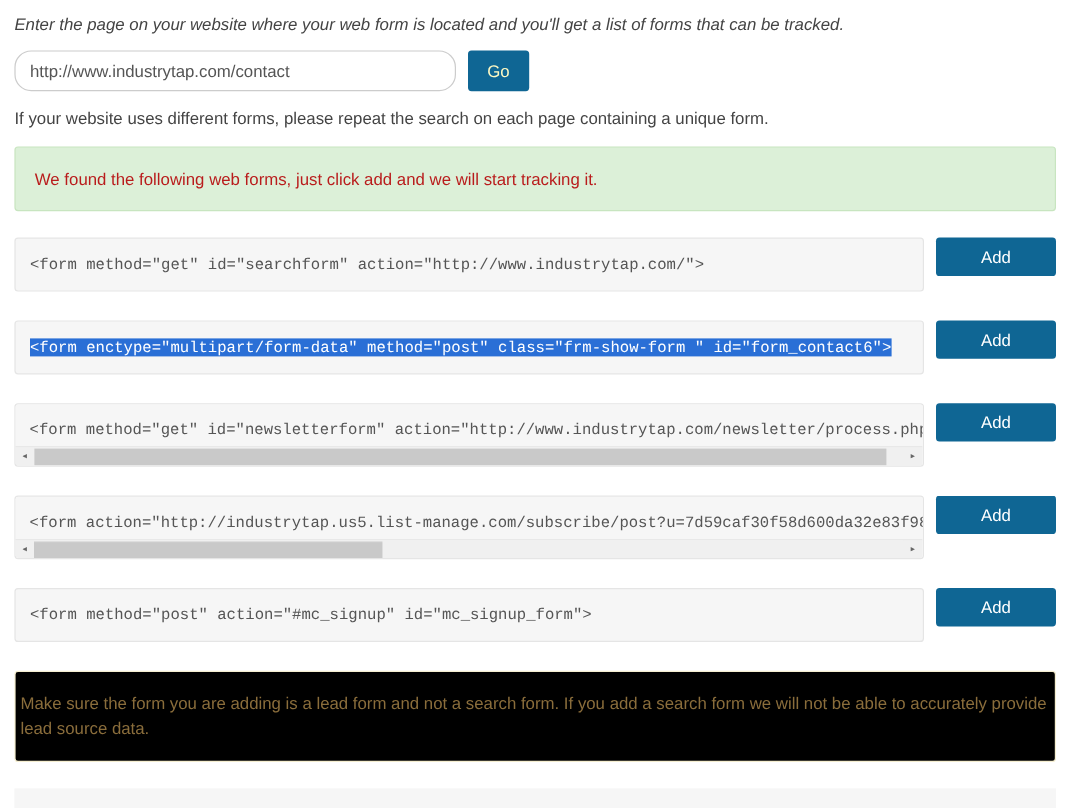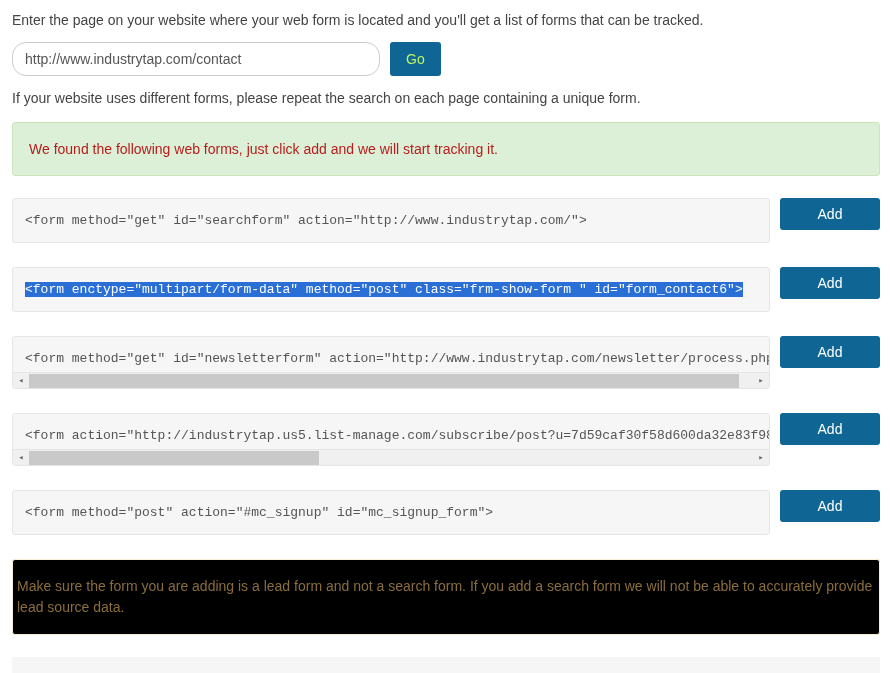--- a/index.html
+++ b/index.html
@@ -8,41 +8,42 @@
       font-size: 14px;
       color: #333;
       background: #fff;
       padding: 12px;
       width: 892px;
     }
     .intro-text {
       color: #444;
       margin-bottom: 14px;
       font-size: 14px;
+      font-style: italic;
     }
     .search-row {
       display: flex;
       gap: 10px;
       margin-bottom: 14px;
       align-items: center;
     }
     .url-input {
       width: 368px;
       height: 34px;
       padding: 6px 12px;
       border: 1px solid #ccc;
       border-radius: 14px;
       font-size: 14px;
       color: #555;
     }
     .go-button {
       height: 34px;
       padding: 0 16px;
       background: #0f6694;
-      color: #bef264;
+      color: #fef9c3;
       border: none;
       border-radius: 3px;
       font-size: 14px;
       cursor: pointer;
     }
     .note-text {
       color: #444;
       font-size: 14px;
       margin-bottom: 16px;
     }

